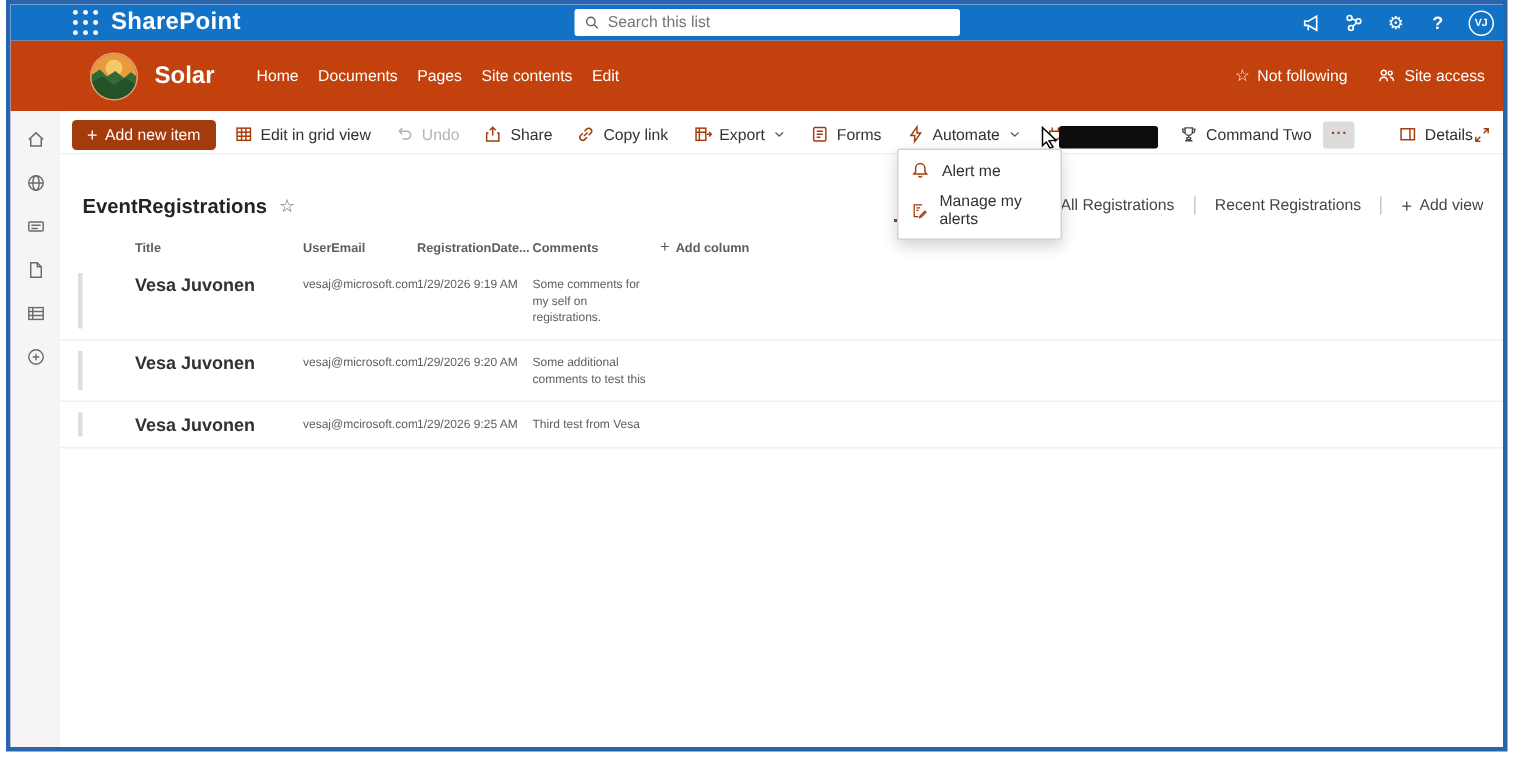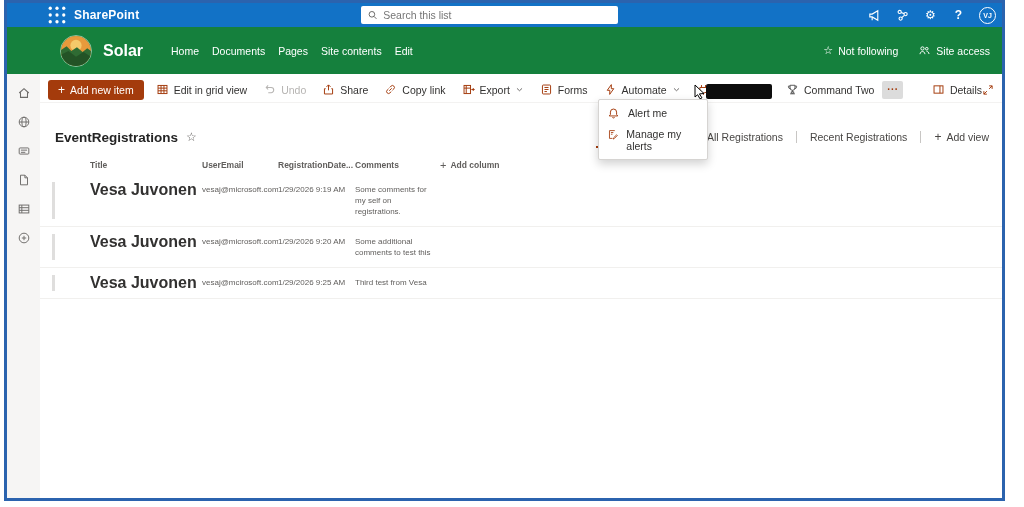--- a/index.html
+++ b/index.html
@@ -4,32 +4,32 @@
 <style>
   * { margin:0; padding:0; box-sizing:border-box; }
   html,body { width:1024px; height:507px; background:#fff; overflow:hidden;
     font-family:"Liberation Sans","DejaVu Sans",sans-serif; }
   .frame { position:absolute; left:4px; top:0; width:1001px; height:501px;
     border:3px solid #2b63ae; background:#fff; display:flex; flex-direction:column; overflow:hidden; }
 
   
   .suite-bar { height:24px; background:#1272c6; display:flex; align-items:center; position:relative; flex:0 0 auto; color:#fff; }
   .waffle { width:34px; height:24px; display:flex; align-items:center; justify-content:center; margin-left:33px; cursor:pointer; }
-  .brand { font-size:12px; font-weight:bold; letter-spacing:.2px; }
-  .suite-search { position:absolute; left:354px; top:3px; width:257px; height:18px; background:#fff; border-radius:2px;
+  .brand { font-size:16px; font-weight:bold; letter-spacing:.2px; }
+  .suite-search { position:absolute; left:376px; top:3px; width:257px; height:18px; background:#fff; border-radius:2px;
     display:flex; align-items:center; padding:0 6px; color:#555; }
   .suite-search input { border:none; outline:none; font-size:10.5px; color:#444; width:100%; background:transparent;
     font-family:"Liberation Sans","DejaVu Sans",sans-serif; }
   .suite-right { position:absolute; right:6px; top:0; height:24px; display:flex; align-items:center; gap:13px; }
   .sicon { width:15px; height:15px; display:flex; align-items:center; justify-content:center; color:#fff; font-size:12px; cursor:pointer; }
   .avatar { width:17px; height:17px; border:1px solid #fff; border-radius:50%; display:flex; align-items:center; justify-content:center;
     font-size:7px; font-weight:bold; cursor:pointer; }
 
   
-  .site-header { height:47px; background:#15803d; display:flex; align-items:center; padding:0 12px 0 53px; color:#fff; flex:0 0 auto; }
+  .site-header { height:47px; background:#c2410c; display:flex; align-items:center; padding:0 12px 0 53px; color:#fff; flex:0 0 auto; }
   .site-logo { width:32px; height:32px; border-radius:50%; overflow:hidden; flex:0 0 auto; border:1px solid rgba(255,255,255,.5); }
   .site-name { font-size:16px; font-weight:bold; margin-left:11px; }
   .site-nav { display:flex; gap:13px; margin-left:28px; }
   .site-nav span { font-size:10.5px; cursor:pointer; }
   .hdr-right { margin-left:auto; display:flex; align-items:center; gap:20px; font-size:10.5px; }
   .hdr-right .itm { display:flex; align-items:center; gap:5px; cursor:pointer; }
 
   
   .main { flex:1; display:flex; min-height:0; }
   .rail { width:33px; background:#f6f5f4; display:flex; flex-direction:column; align-items:center; padding-top:12px; gap:15px; flex:0 0 auto; }
@@ -48,42 +48,42 @@
   .chev { width:9px; height:9px; color:#605e5c; display:flex; }
   .overflow-btn { width:21px; height:18px; background:#dcdcdc; border-radius:2px; display:flex; align-items:center; justify-content:center;
     color:#a43b0c; cursor:pointer; font-weight:bold; letter-spacing:1px; font-size:10px; line-height:6px; padding-bottom:6px; }
   .redaction { position:absolute; left:666px; top:7px; width:66px; height:15px; background:#0d0d0d; border-radius:2px; z-index:5; }
   .cursor { position:absolute; left:654px; top:7px; z-index:30; }
   .cmd-right { margin-left:auto; display:flex; align-items:center; padding-right:2px; }
 
   
   .menu { position:absolute; left:558px; top:25px; width:110px; background:#fff; border:1px solid #d6d4d2;
     box-shadow:0 4px 10px rgba(0,0,0,.18); border-radius:2px; z-index:20; padding:3px 0; }
-  .menu .mi { display:flex; gap:8px; padding:4px 8px; font-size:10.5px; color:#323130; cursor:pointer; }
+  .menu .mi { display:flex; align-items:center; gap:8px; padding:4px 8px; font-size:10.5px; color:#323130; cursor:pointer; }
   .menu .mi .micon { width:13px; height:13px; color:#a43b0c; display:flex; }
 
   
   .title-row { margin-top:22px; height:24px; display:flex; align-items:center; padding:0 4px 0 15px; }
   .list-title { font-size:13.5px; font-weight:bold; color:#242424; }
   .fav-star { margin-left:8px; color:#605e5c; font-size:12px; cursor:pointer; }
   .views { margin-left:auto; display:flex; align-items:center; gap:4px; }
   .view-tab { display:flex; align-items:center; gap:5px; font-size:10.5px; color:#484644; padding:4px 9px; cursor:pointer; white-space:nowrap; }
   .view-tab.active { color:#242424; font-weight:bold; border-bottom:2px solid #a43b0c; }
   .view-tab .vicon { width:12px; height:12px; color:#484644; display:flex; }
   .vsep { width:1px; height:12px; background:#c8c6c4; }
 
   
   .table { margin-top:6px; }
   .thead, .trow { display:grid; grid-template-columns:50px 112px 76px 77px 83px auto; align-items:start; }
   .thead { height:20px; align-items:center; }
   .th { font-size:8.5px; font-weight:bold; color:#605e5c; cursor:pointer; white-space:nowrap; }
   .th.addcol { display:flex; align-items:center; gap:4px; padding-left:2px; }
   .trow { position:relative; border-bottom:1px solid #f1f0ee; padding:9px 0 9px 0; cursor:pointer; }
   .trow::before { content:""; position:absolute; left:12px; top:7px; bottom:7px; width:3px; background:#dfdedd; }
-  .td-title { font-size:16px; font-weight:bold; color:#323130; line-height:12px; }
+  .td-title { font-size:12px; font-weight:bold; color:#323130; line-height:12px; }
   .td { font-size:8px; color:#605e5c; line-height:11px; overflow:hidden; white-space:nowrap; }
   .td.wrap { white-space:normal; padding-right:6px; }
 
   svg { display:block; width:100%; height:100%; }
 </style>
 </head>
 <body>
 
 <div class="frame">
 

